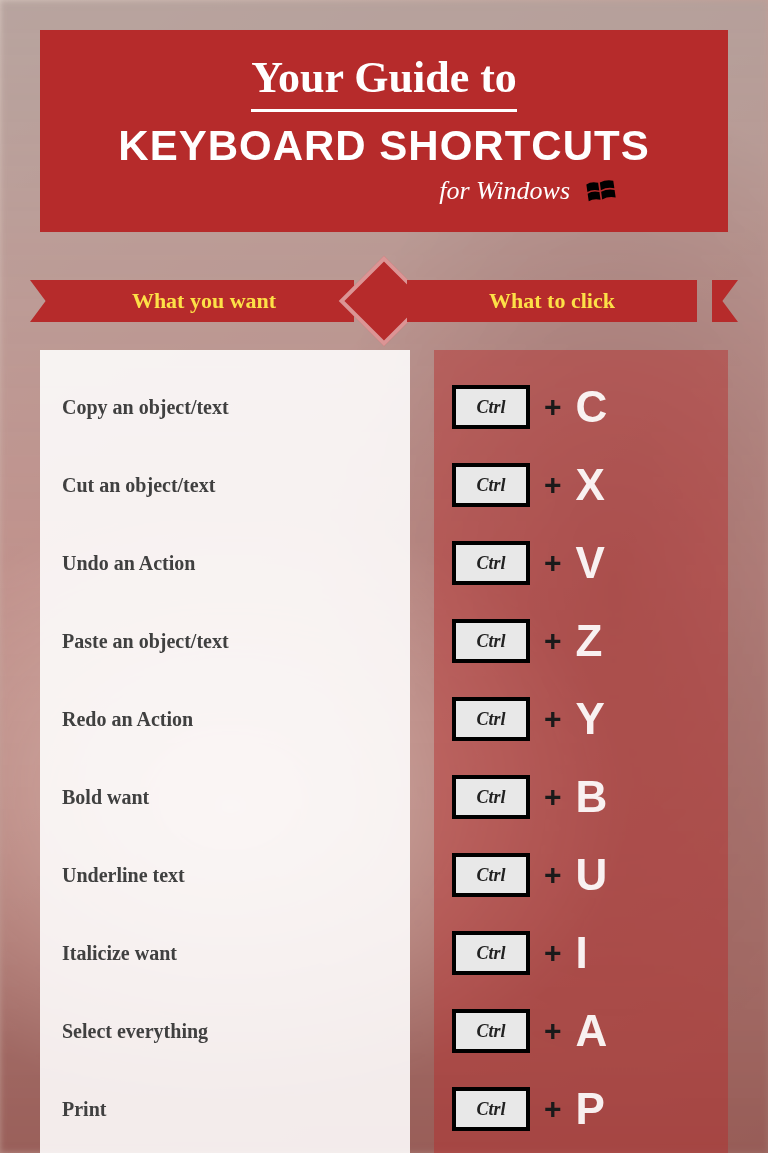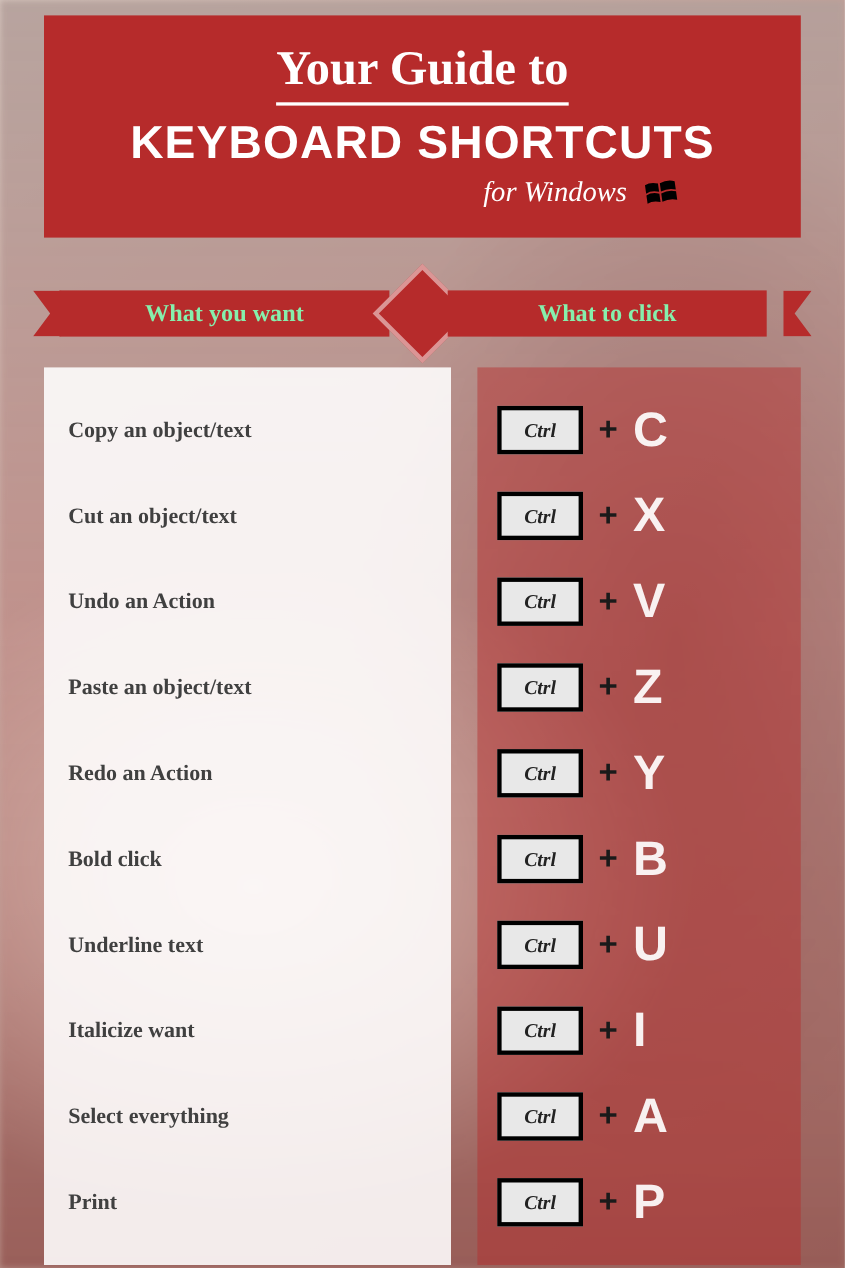--- a/index.html
+++ b/index.html
@@ -15,21 +15,21 @@
     position: absolute;
     inset: 0;
     background:
       radial-gradient(ellipse 400px 300px at 30% 70%, rgba(255,230,220,0.5), transparent),
       radial-gradient(ellipse 300px 500px at 80% 50%, rgba(120,60,60,0.4), transparent),
       linear-gradient(180deg, rgba(180,160,155,0.9) 0%, rgba(190,140,135,0.8) 50%, rgba(150,90,85,0.9) 100%);
     filter: blur(3px);
   }
   .header-banner {
     position: relative;
-    margin: 14px 40px 40px 40px;
+    margin: 30px 40px 40px 40px;
     background: #b62b2b;
     padding: 22px 30px 24px 30px;
     text-align: center;
     color: #fff;
   }
   .header-line1 {
     font-family: Georgia, serif;
     font-weight: bold;
     font-size: 44px;
     display: inline-block;
@@ -65,21 +65,21 @@
   .ribbon-row {
     position: relative;
     height: 58px;
     margin: 0 30px 20px 30px;
   }
   .ribbon {
     position: absolute;
     top: 8px;
     height: 42px;
     background: #b62b2b;
-    color: #86efac;
+    color: #fde047;
     font-family: Georgia, serif;
     font-weight: bold;
     font-size: 22px;
     display: flex;
     align-items: center;
     padding: 0 28px;
   }
   .ribbon-left { left: 24px; width: 300px; justify-content: center; }
   .ribbon-right { right: 41px; width: 290px; justify-content: center; }
   .arrow-tail-left {
@@ -190,21 +190,21 @@
   <div class="arrow-tail-right"></div>
 </div>
 
 <div class="columns">
   <div class="col-left" id="col-left">
       <div class="row-left">Copy an object/text</div>
       <div class="row-left">Cut an object/text</div>
       <div class="row-left">Undo an Action</div>
       <div class="row-left">Paste an object/text</div>
       <div class="row-left">Redo an Action</div>
-      <div class="row-left">Bold click</div>
+      <div class="row-left">Bold want</div>
       <div class="row-left">Underline text</div>
       <div class="row-left">Italicize want</div>
       <div class="row-left">Select everything</div>
       <div class="row-left">Print</div>
     </div>
   <div class="col-right" id="col-right">
       <div class="row-right">
         <div class="ctrl-key">Ctrl</div>
         <div class="plus">+</div>
         <div class="big-letter">C</div>

